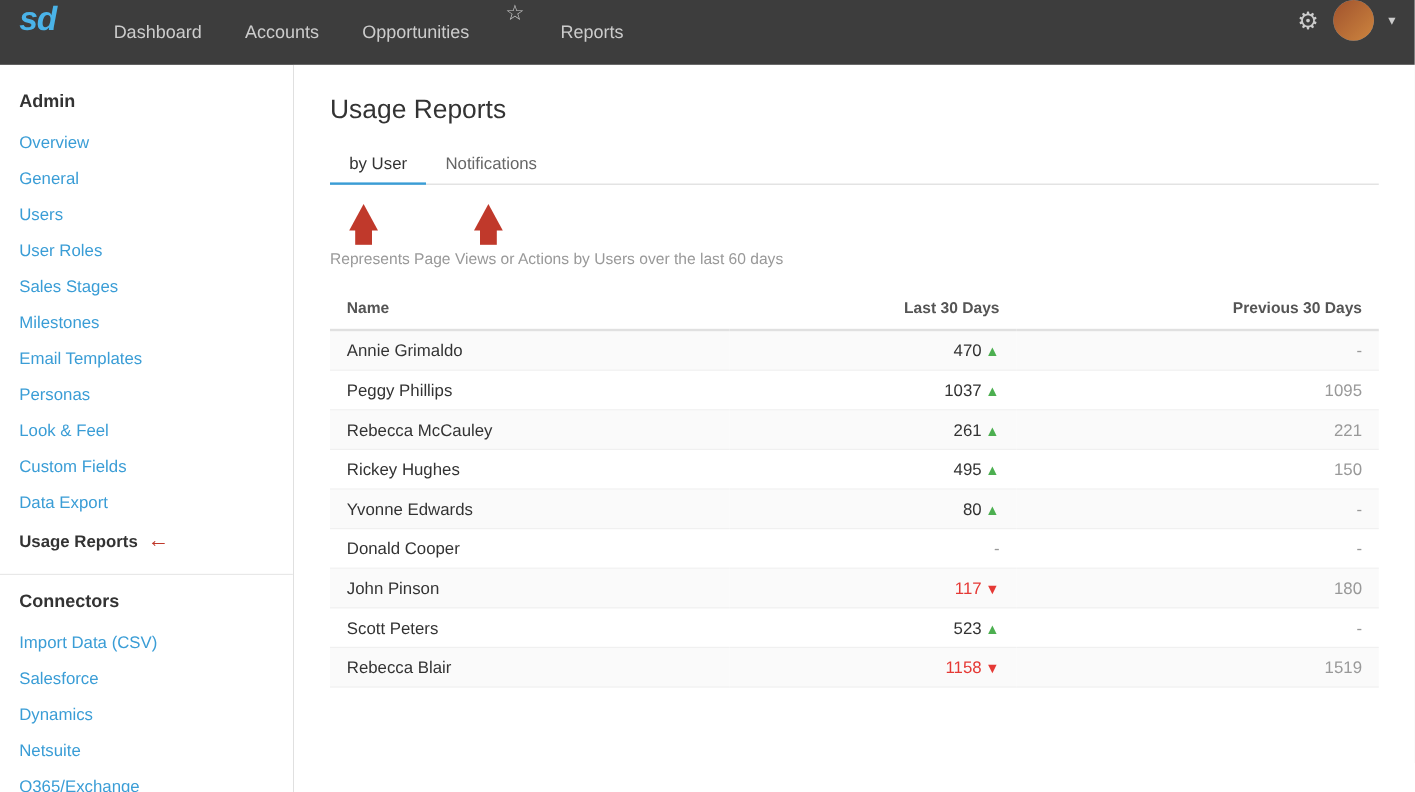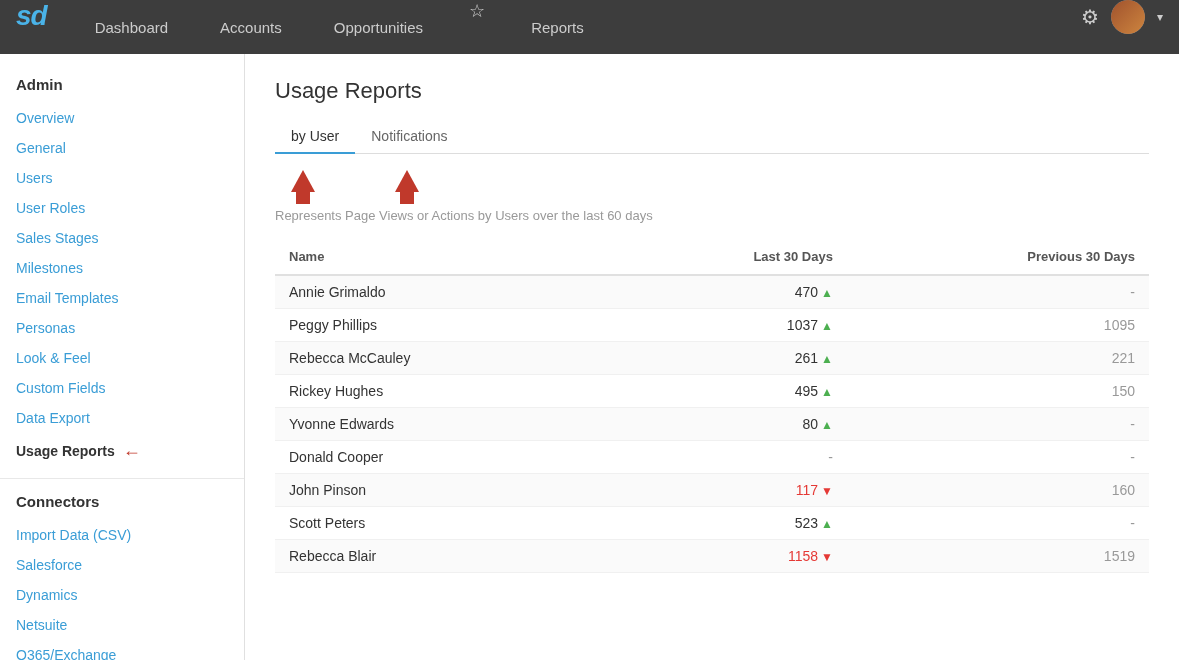--- a/index.html
+++ b/index.html
@@ -1,21 +1,21 @@
 <!DOCTYPE html>
 <html><head>
   <meta charset="utf-8">
   <style>
     * { margin: 0; padding: 0; box-sizing: border-box; }
     body { font-family: -apple-system, BlinkMacSystemFont, 'Segoe UI', Arial, sans-serif; font-size: 14px; background: #f5f5f5; color: #333; display: flex; flex-direction: column; height: 660px; overflow: hidden; }
 
     
     .top-nav { background: #3d3d3d; height: 54px; display: flex; align-items: flex-start; padding: 0 16px; flex-shrink: 0; }
     .logo { color: #4ab3e8; font-size: 28px; font-weight: bold; font-style: italic; margin-right: 30px; letter-spacing: -1px; }
-    .nav-links { display: flex; gap: 16px; flex: 1; }
+    .nav-links { display: flex; gap: 0; flex: 1; }
     .nav-link { color: #ccc; text-decoration: none; padding: 0 18px; height: 54px; display: flex; align-items: center; font-size: 15px; cursor: pointer; }
     .nav-star { color: #ccc; padding: 0 12px; font-size: 18px; cursor: pointer; }
     .nav-right { display: flex; align-items: center; gap: 12px; margin-left: auto; }
     .gear-icon { color: #ccc; font-size: 20px; cursor: pointer; }
     .avatar { width: 34px; height: 34px; border-radius: 50%; background: #888; overflow: hidden; display: flex; align-items: center; justify-content: center; cursor: pointer; }
     .avatar-img { width: 34px; height: 34px; border-radius: 50%; background: linear-gradient(135deg, #a0522d, #cd853f); }
     .dropdown-arrow { color: #ccc; font-size: 12px; cursor: pointer; }
 
     
     .body-wrap { display: flex; flex: 1; overflow: hidden; }
@@ -157,21 +157,21 @@
             <td class="right"><span class="dash">-</span></td>
           </tr>
           <tr>
             <td>Donald Cooper</td>
             <td class="right"><span class="dash">-</span></td>
             <td class="right"><span class="dash">-</span></td>
           </tr>
           <tr>
             <td>John Pinson</td>
             <td class="right"><span style="color:#e53935;">117</span><span class="trend-down">▼</span></td>
-            <td class="right"><span class="dash">160</span></td>
+            <td class="right"><span class="dash">180</span></td>
           </tr>
           <tr>
             <td>Scott Peters</td>
             <td class="right"><span style="">523</span><span class="trend-up">▲</span></td>
             <td class="right"><span class="dash">-</span></td>
           </tr>
           <tr>
             <td>Rebecca Blair</td>
             <td class="right"><span style="color:#e53935;">1158</span><span class="trend-down">▼</span></td>
             <td class="right"><span class="dash">1519</span></td>

